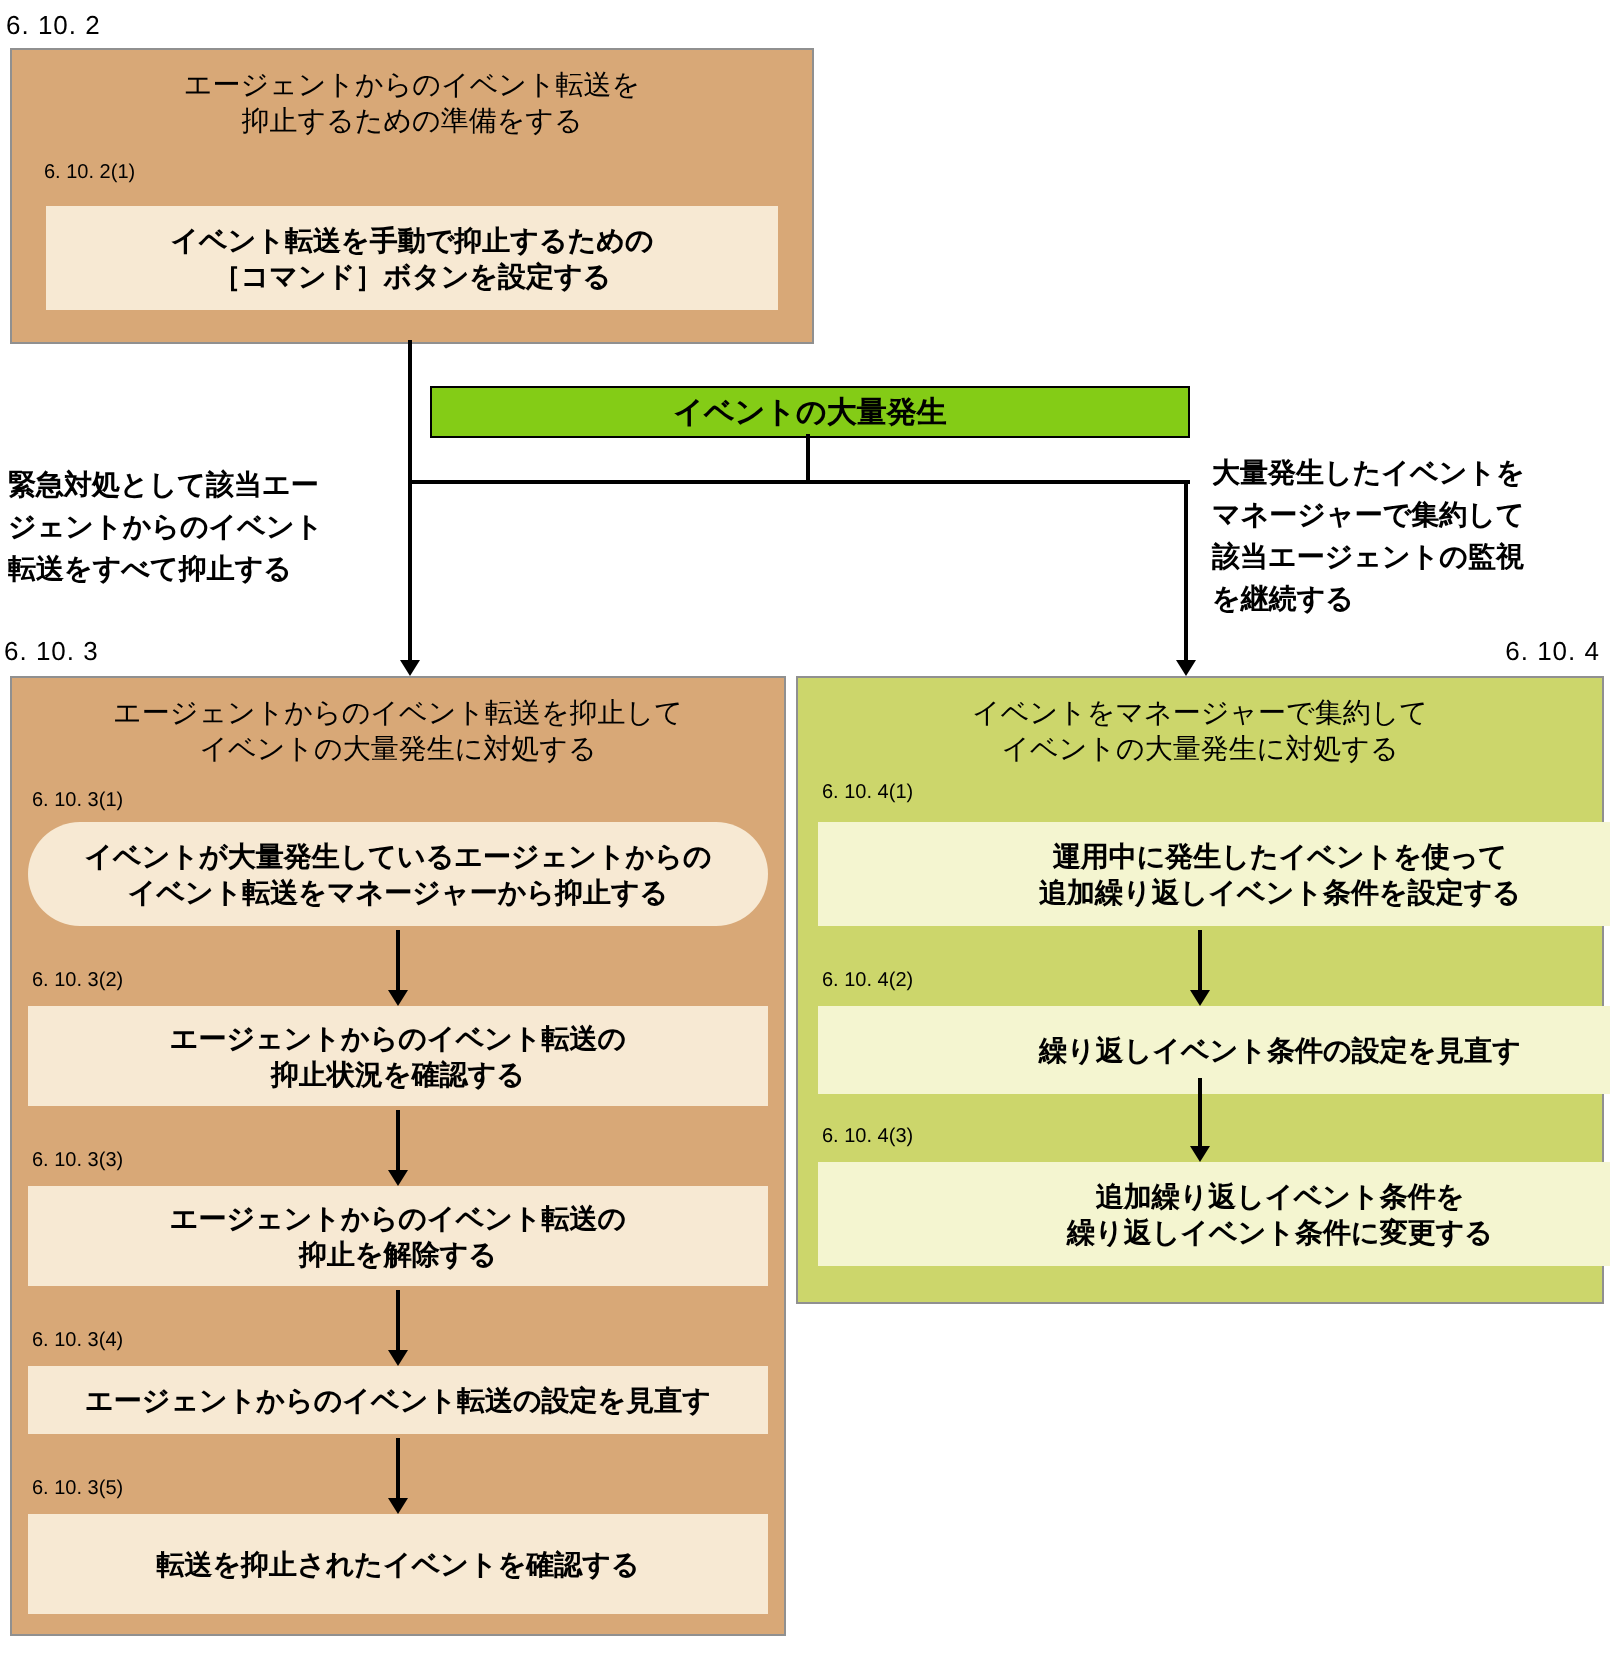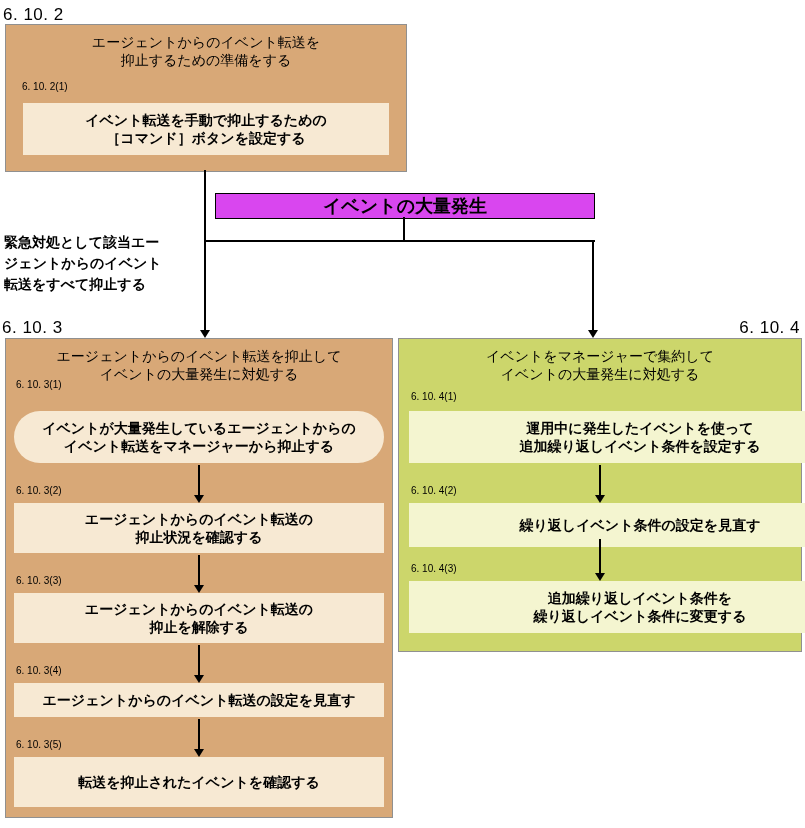--- a/index.html
+++ b/index.html
@@ -1,20 +1,20 @@
 <!DOCTYPE html>
 <html style="--tan_outer: #d8a877; --tan_inner: #f7e9d3; --green_outer: #ccd66b; --green_inner: #f4f5d0; --box_border: #909090; --line: #000000;"><head>
 <meta charset="utf-8">
 <style>
   html, body { margin: 0; padding: 0; background: #ffffff; }
   .canvas {
     position: relative; width: 805px; height: 828px; background: #ffffff;
     font-family: "Liberation Sans", sans-serif; color: #000; overflow: hidden;
   }
-  .sec-label { position: absolute; font-size: 17px; letter-spacing: 0.5px; }
+  .sec-label { position: absolute; font-size: 13px; letter-spacing: 0.5px; }
   .big-box { position: absolute; border: 1px solid var(--box_border, #909090); }
   .tan   { background: var(--tan_outer, #d8a877); }
   .green { background: var(--green_outer, #ccd66b); }
   .box-title {
     position: absolute; left: 0; right: 0; text-align: center;
     font-size: 14px; font-weight: normal; line-height: 1.3; white-space: pre-line;
   }
   .step-label { position: absolute; font-size: 10px; }
   .step-box {
     position: absolute; display: flex; align-items: center; justify-content: center;
@@ -25,23 +25,23 @@
   .green-inner { background: var(--green_inner, #f4f5d0); padding-left: 40px; }
   .arrow { position: absolute; width: 2px; background: var(--line, #000); }
   .arrow::after {
     content: ""; position: absolute; bottom: -8px; left: -4px;
     border-left: 5px solid transparent; border-right: 5px solid transparent;
     border-top: 8px solid var(--line, #000);
   }
   .vline { position: absolute; width: 2px; background: var(--line, #000); }
   .hline { position: absolute; height: 2px; background: var(--line, #000); }
   .event-box {
-    position: absolute; background: #d946ef; border: 1px solid #000;
+    position: absolute; background: #84cc16; border: 1px solid #000;
     display: flex; align-items: center; justify-content: center;
-    font-size: 18px; font-weight: bold;
+    font-size: 15px; font-weight: bold;
   }
   .note { position: absolute; font-size: 14px; font-weight: bold; line-height: 1.5; white-space: pre-line; }
 </style>
 </head>
 <body>
 
 <div class="canvas">
 
   <div class="sec-label" style="left:3px; top:5px;">6. 10. 2</div>
 
@@ -59,29 +59,33 @@
 
   <div class="vline" style="left:403px; top:217px; height:24px;"></div>
 
   <div class="hline" style="left:204px; top:240px; width:391px;"></div>
 
   <div class="arrow" style="left:592px; top:242px; height:88px;"></div>
 
   <div class="note" style="left:4px; top:232px; width:200px;">緊急対処として該当エー
 ジェントからのイベント
 転送をすべて抑止する</div>
+  <div class="note" style="left:606px; top:226px; width:200px;">大量発生したイベントを
+マネージャーで集約して
+該当エージェントの監視
+を継続する</div>
 
   <div class="sec-label" style="left:2px; top:318px;">6. 10. 3</div>
   <div class="sec-label" style="left:700px; top:318px; width:100px; text-align:right;">6. 10. 4</div>
 
   <div class="big-box tan" style="left:5px; top:338px; width:386px; height:478px;">
     <div class="box-title" style="top:8px;">エージェントからのイベント転送を抑止して
 イベントの大量発生に対処する</div>
 
-    <div class="step-label" style="left:10px; top:40px;">6. 10. 3(1)</div>
+    <div class="step-label" style="left:10px; top:56px;">6. 10. 3(1)</div>
     <div class="step-box tan-inner" style="left:8px; top:72px; width:370px; height:52px;border-radius:26px;">イベントが大量発生しているエージェントからの
 イベント転送をマネージャーから抑止する</div>
 
     <div class="arrow" style="left:192px; top:126px; height:30px;"></div>
 
     <div class="step-label" style="left:10px; top:146px;">6. 10. 3(2)</div>
     <div class="step-box tan-inner" style="left:8px; top:164px; width:370px; height:50px;">エージェントからのイベント転送の
 抑止状況を確認する</div>
 
     <div class="arrow" style="left:192px; top:216px; height:30px;"></div>

